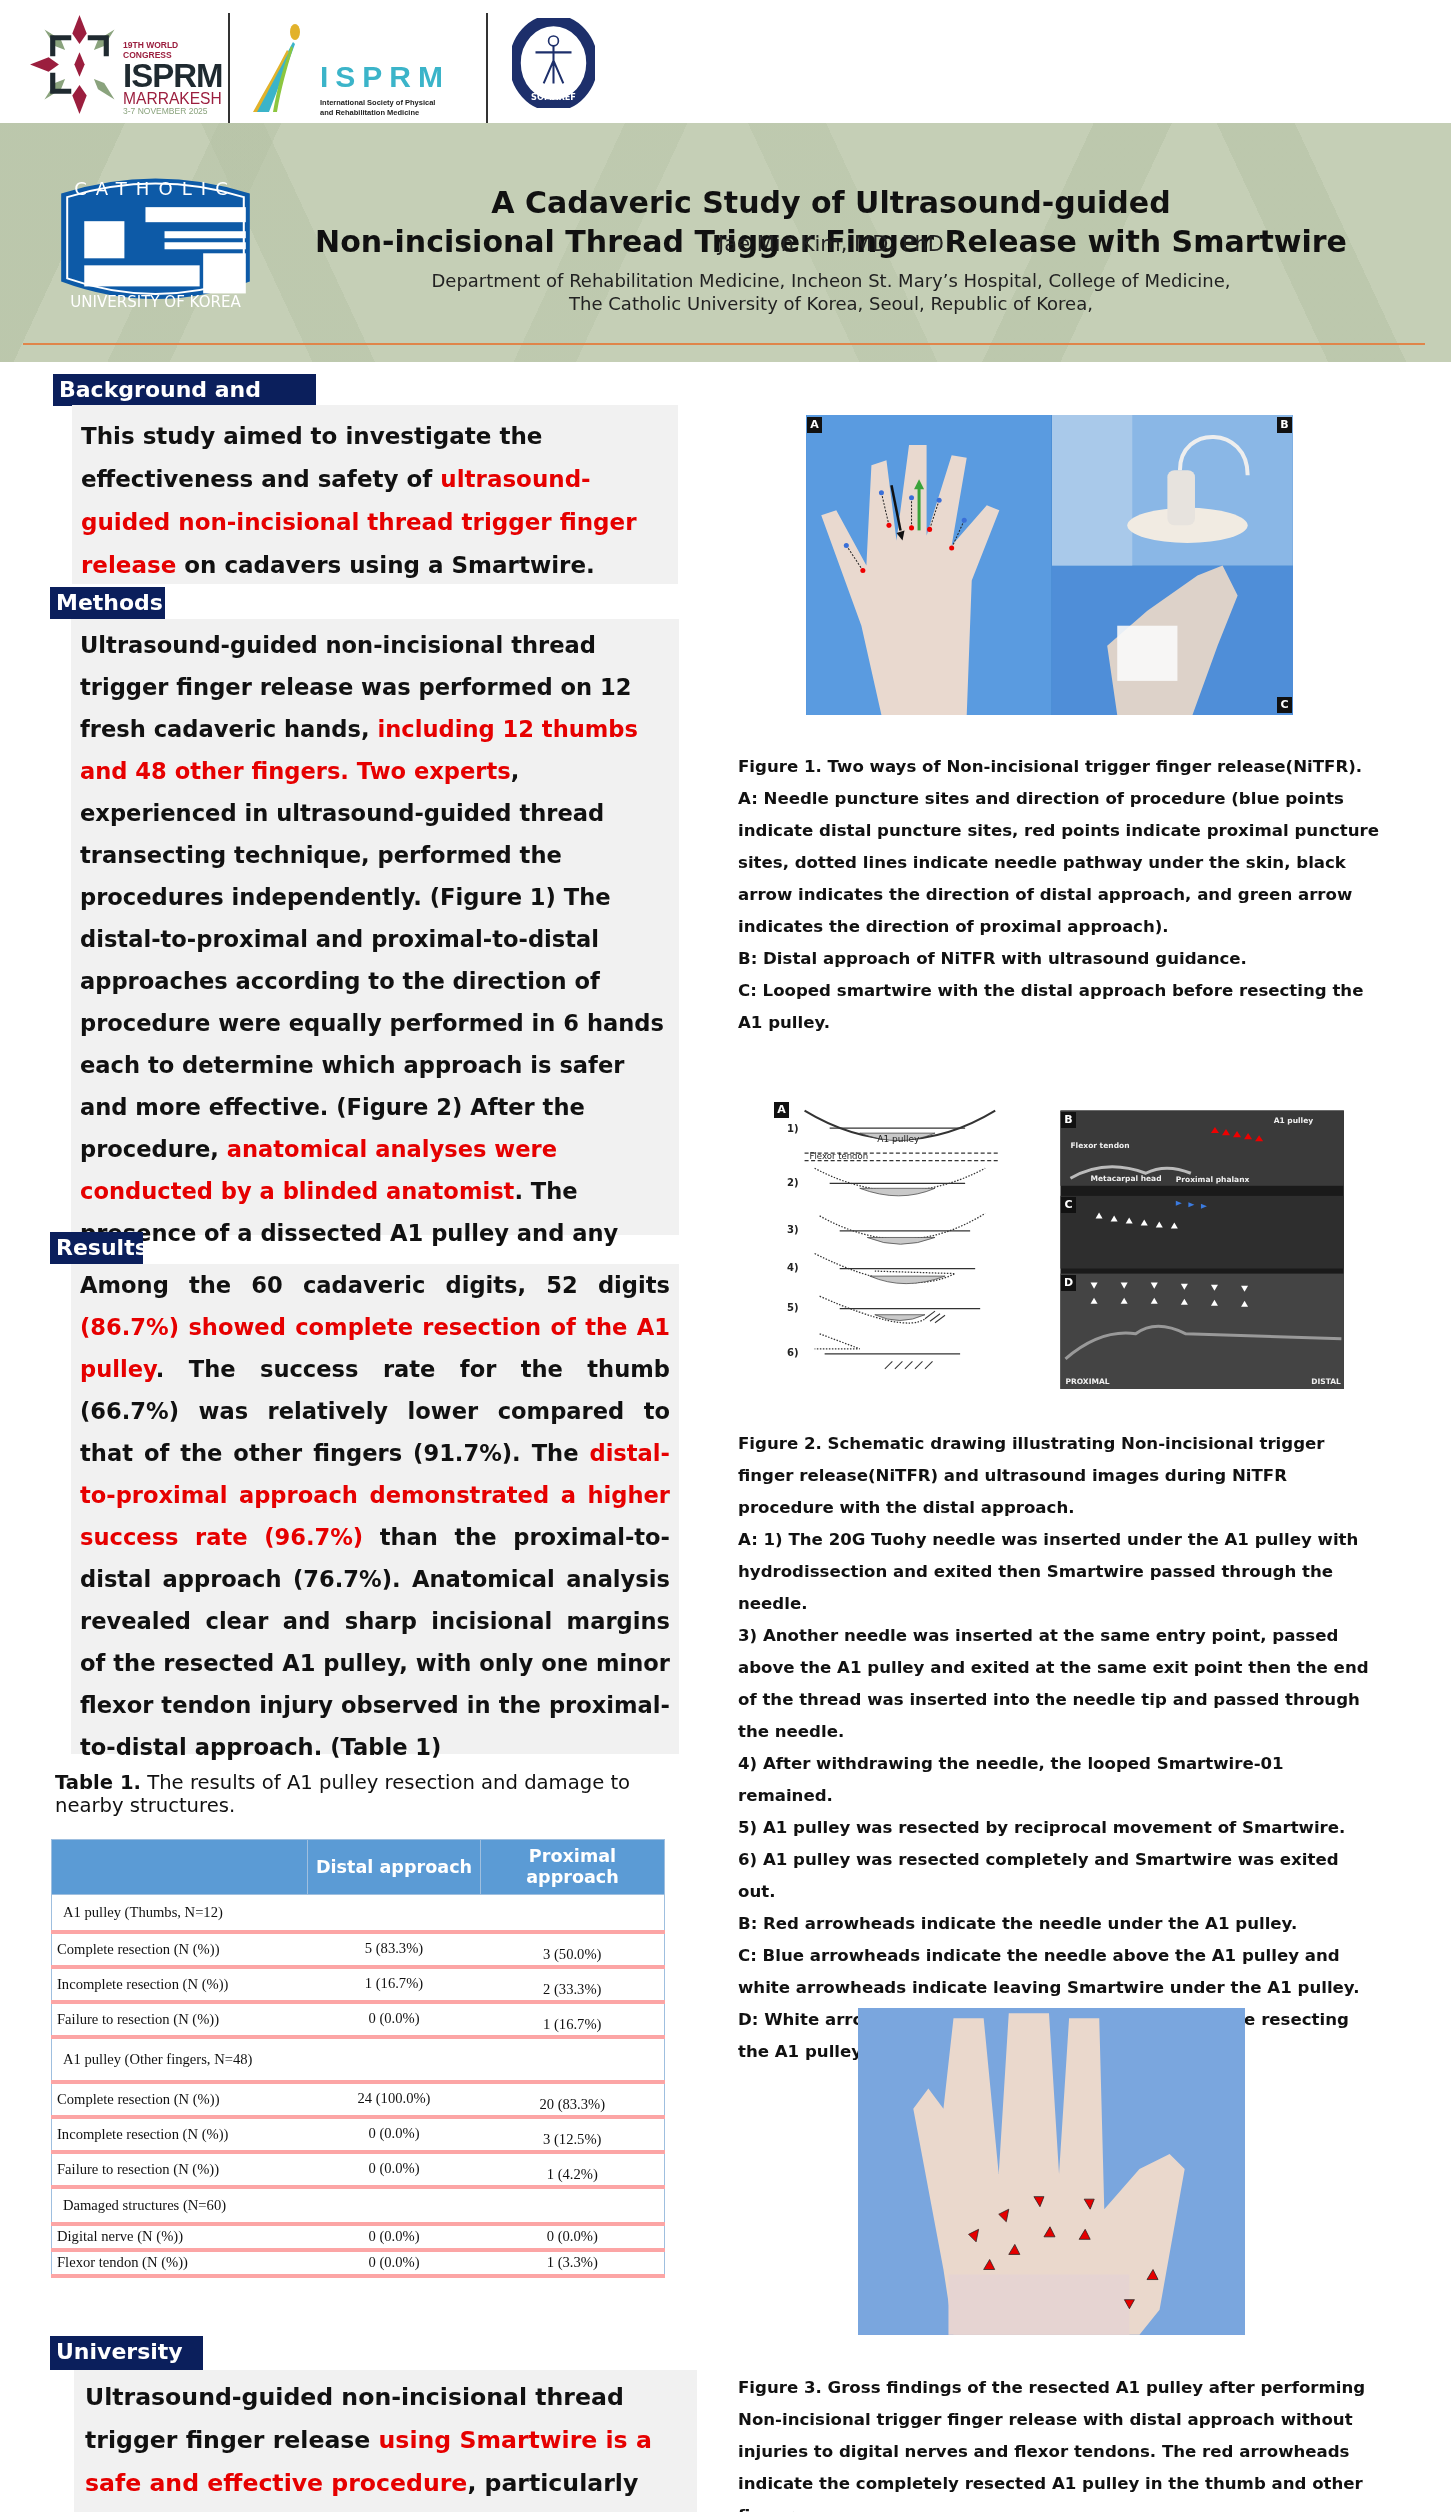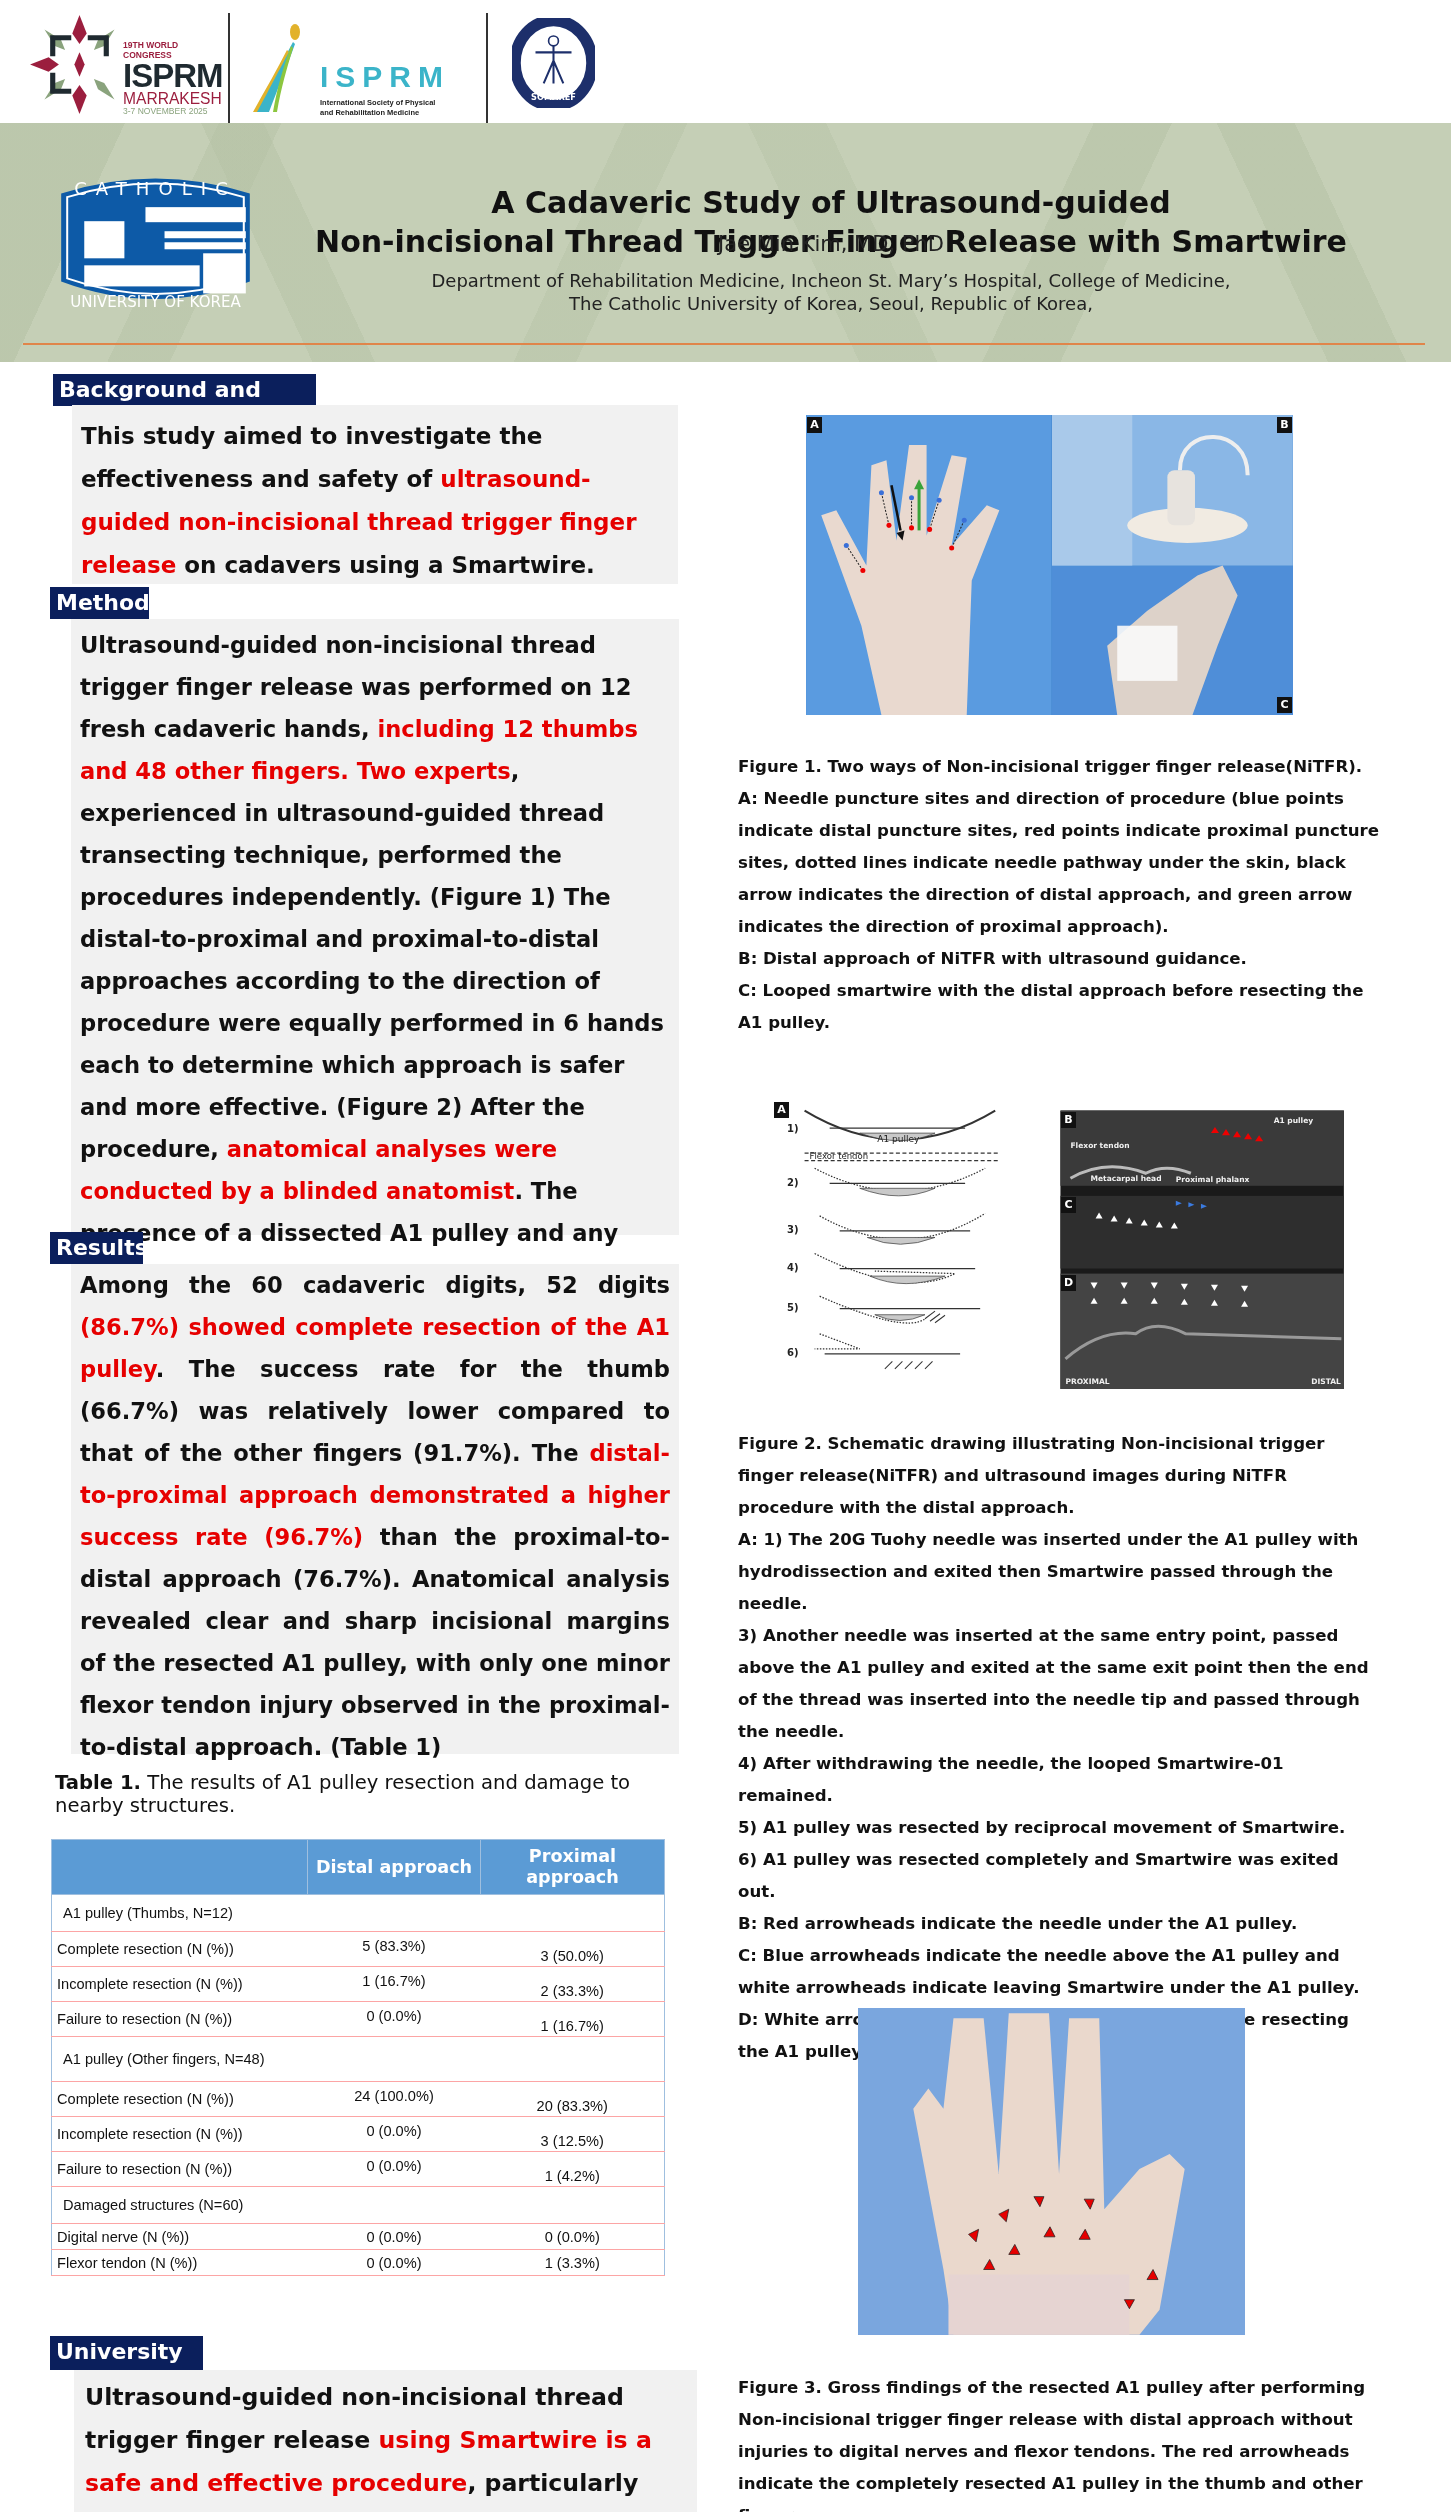--- a/index.html
+++ b/index.html
@@ -43,34 +43,34 @@
   
   .sec-tag { position: absolute; background: #0b1f5c; color: #fff; font-weight: bold; font-size: 22px; padding: 1px 6px 2px 6px; line-height: 30px; }
   .sec-box { position: absolute; background: #f1f1f1; margin-left: 28px; }
   .sec-text { font-weight: bold; color: #111; }
   .red { color: #e60000; }
 
   .bg-tag { left: 53px; top: 374px; width: 263px; height: 32px; }
   .bg-box { left: 44px; top: 405px; width: 606px; height: 179px; padding: 10px 9px; }
   .bg-box .sec-text { font-size: 23px; line-height: 43px; }
 
-  .meth-tag { left: 50px; top: 587px; width: 99px; height: 32px; }
+  .meth-tag { left: 50px; top: 587px; width: 115px; height: 32px; }
   .meth-box { left: 43px; top: 619px; width: 608px; height: 616px; padding: 5px 9px; }
   .meth-box .sec-text { font-size: 22.6px; line-height: 42px; }
 
   .res-tag { left: 50px; top: 1232px; width: 93px; height: 32px; }
   .res-box { left: 43px; top: 1264px; width: 608px; height: 490px; padding: 0 9px; }
   .res-box .sec-text { font-size: 22.6px; line-height: 42px; text-align: justify; text-align-last: left; }
 
   
   .tbl-caption { position: absolute; left: 55px; top: 1771px; width: 583px; font-size: 19.6px; line-height: 23px; color: #111; }
   .tbl-caption b { font-weight: bold; }
   .tbl { position: absolute; left: 51px; top: 1839px; width: 614px; border-collapse: collapse; font-family: "Liberation Sans", sans-serif; }
   .tbl th { background: #5b9bd5; color: #fff; font-family: "DejaVu Sans", sans-serif; font-weight: bold; font-size: 17.6px; height: 55px; line-height: 21px; border: 0.5px solid #9fbfdf; }
-  .tbl td { font-size: 14.6px; color: #111; border-top: 1px solid #9fbfdf; border-bottom: 1px solid #fca5a5; padding: 0 5px; }
+  .tbl td { font-size: 14.6px; color: #111; border-top: 1px solid #9fbfdf; border-bottom: 4px solid #fca5a5; padding: 0 5px; font-family: Liberation Serif, serif; }
   .tbl td:first-child { border-left: 1px solid #9fbfdf; }
   .tbl td:last-child { border-right: 1px solid #9fbfdf; }
   .tbl .grp td { height: 37px; padding-left: 11px; }
   .tbl .row td { height: 35px; }
   .tbl .row td.c { text-align: center; vertical-align: top; padding-top: 6px; }
   .tbl .row td.p { text-align: center; vertical-align: bottom; padding-bottom: 2px; }
   .tbl .row.short td { height: 26px; }
   .tbl .row.short td.c, .tbl .row.short td.p { vertical-align: middle; padding: 0; }
   .tbl .grp.tall td { height: 45px; }
 

